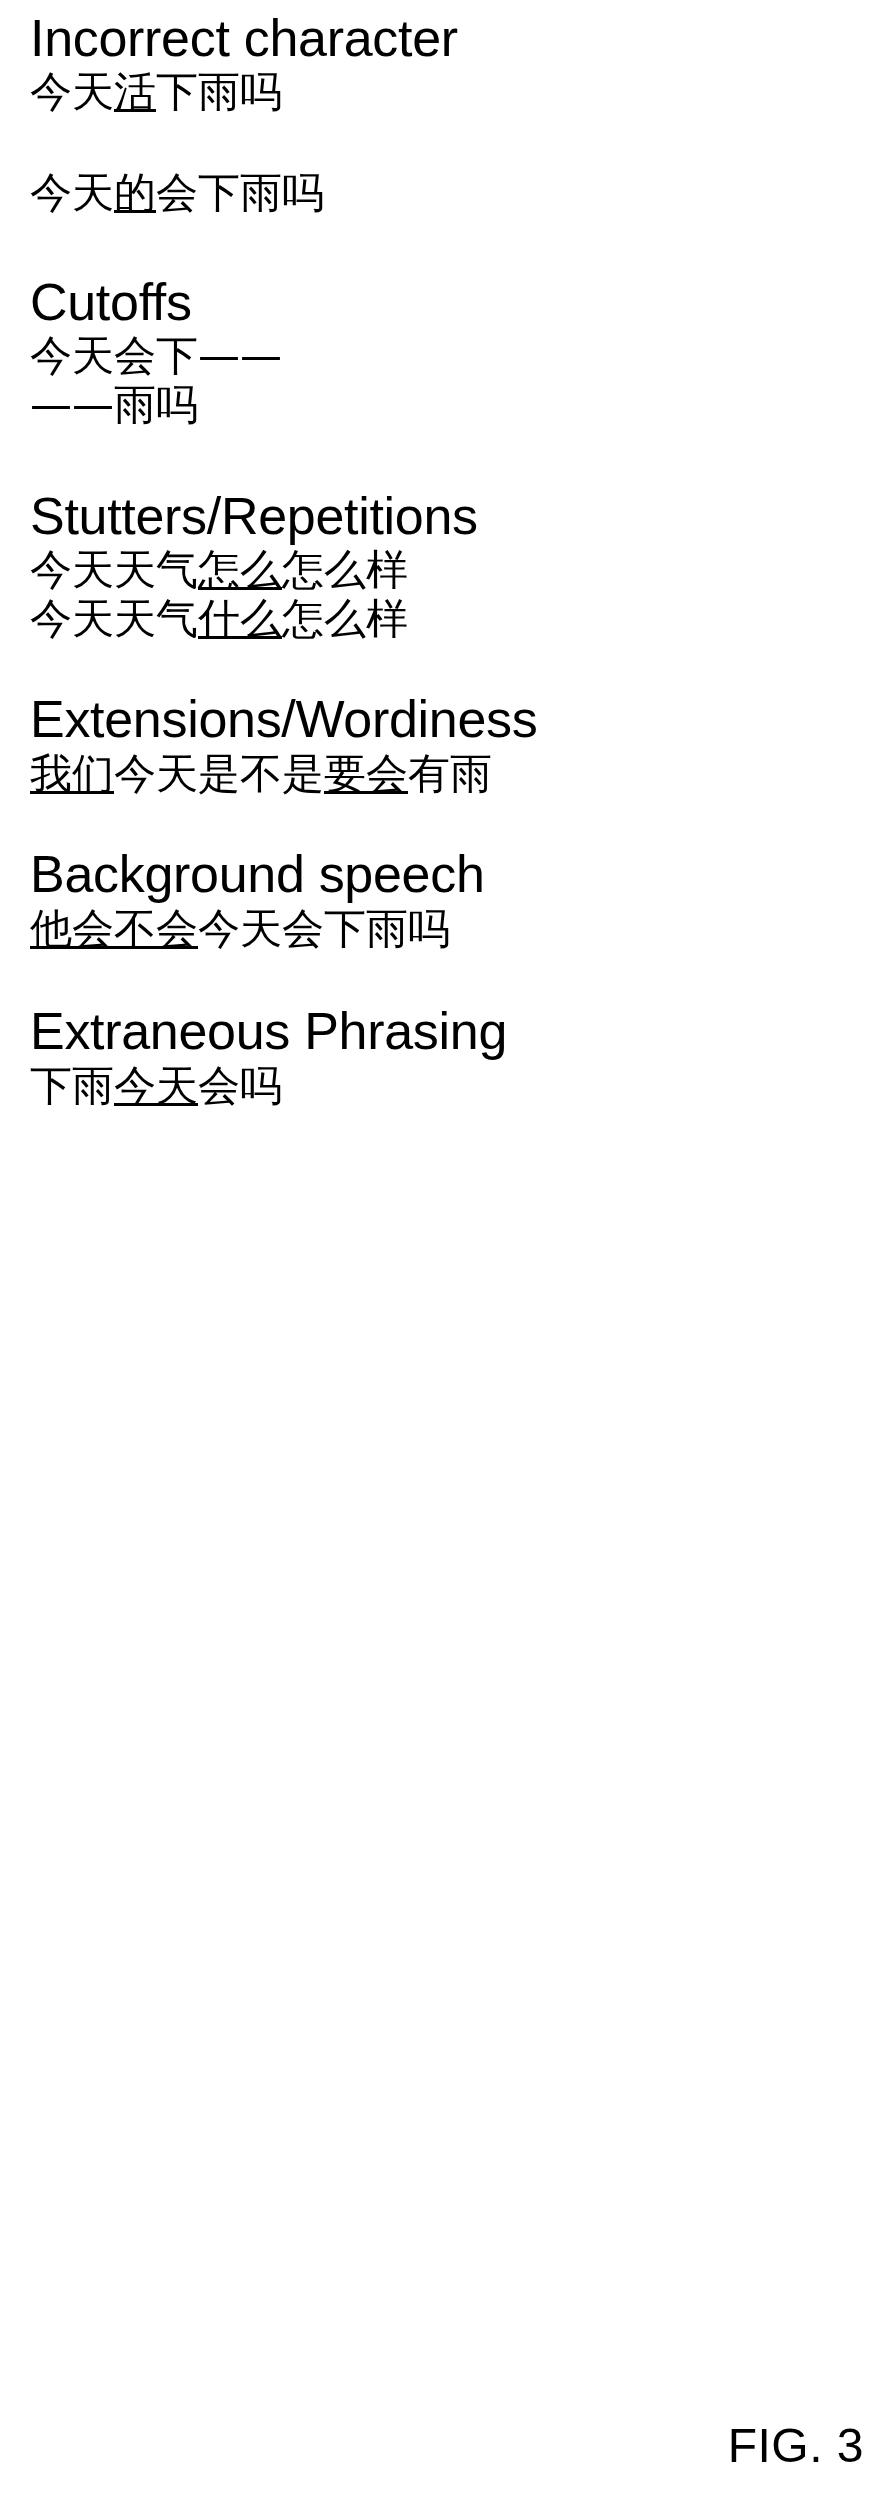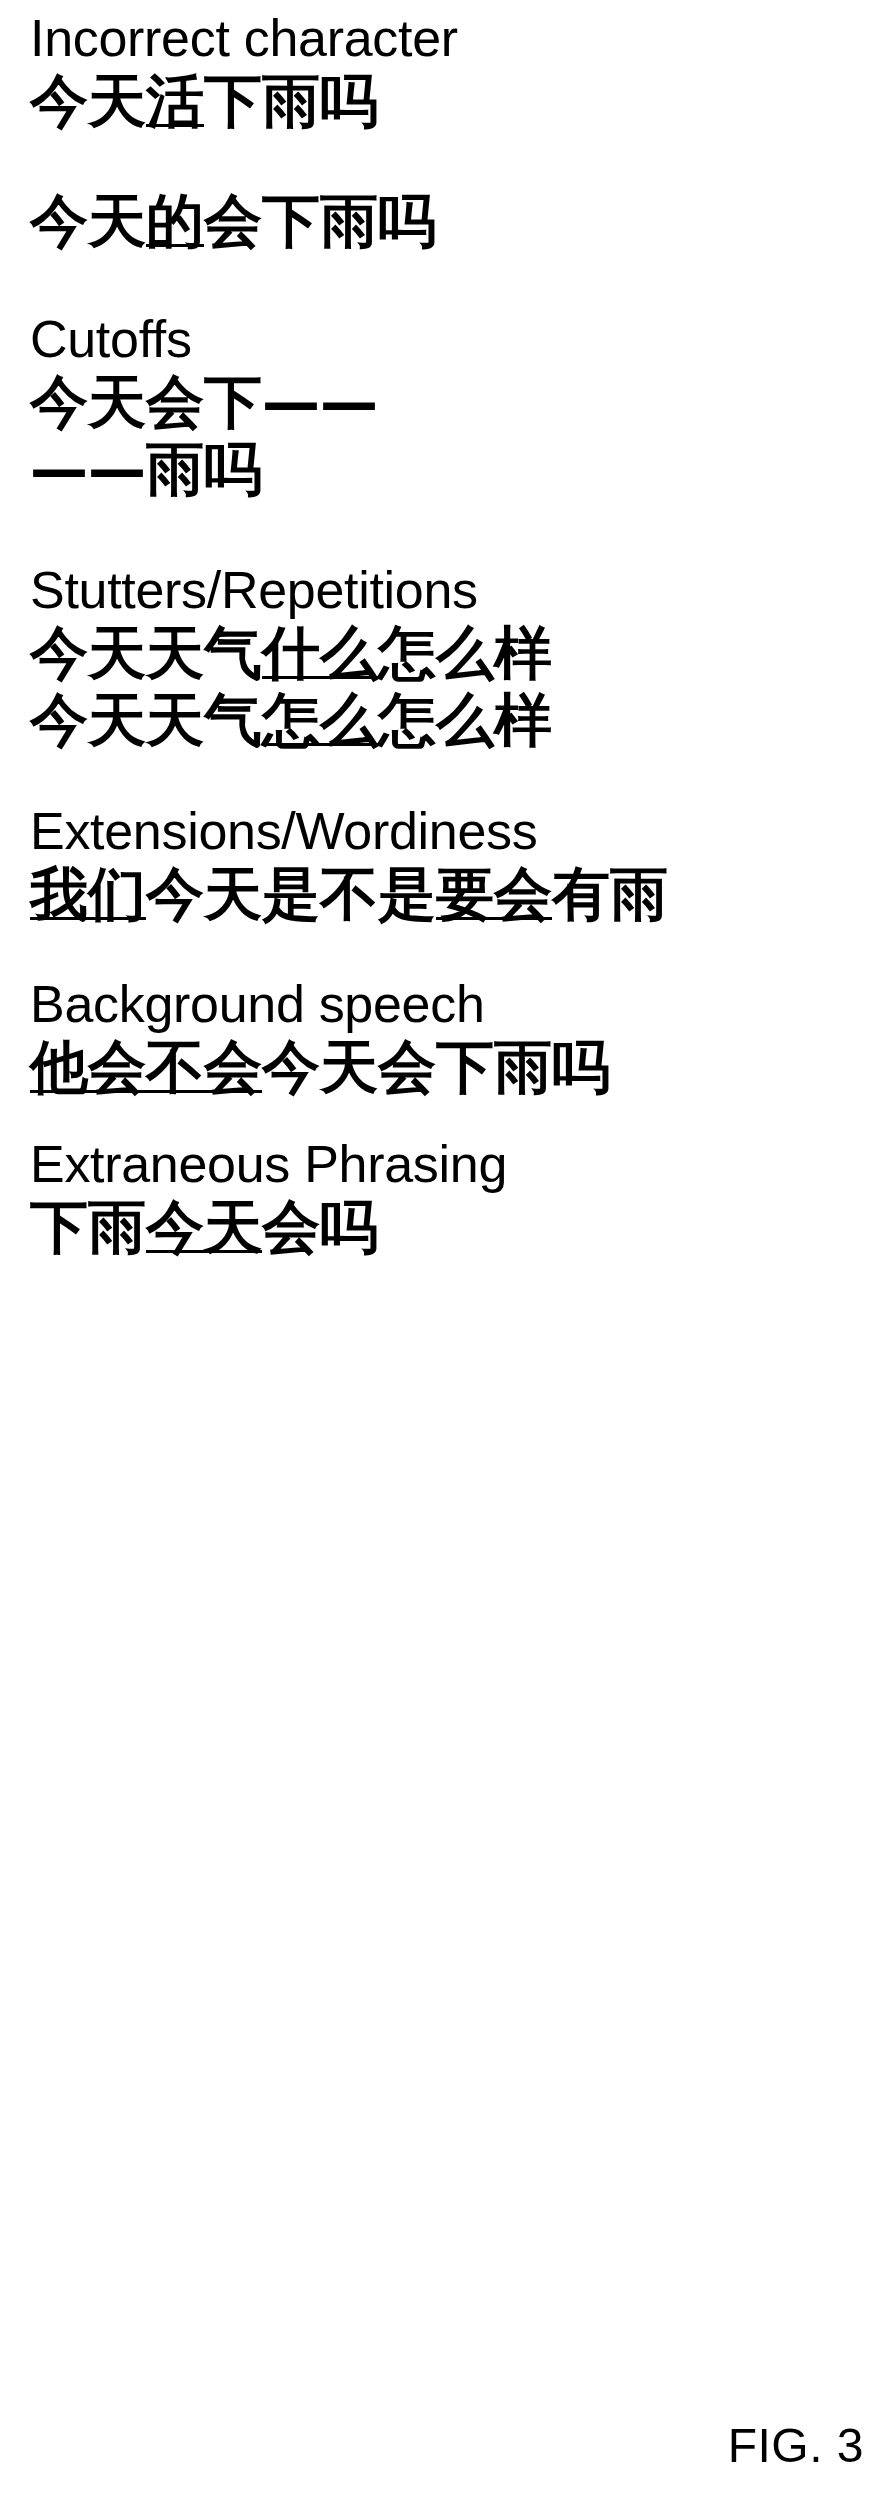--- a/index.html
+++ b/index.html
@@ -33,23 +33,23 @@
     margin: 0 0 46px 0;
   }
   .heading {
     font-size: 52px;
     line-height: 1.16;
     letter-spacing: -0.3px;
     font-weight: 400;
     white-space: nowrap;
   }
   .example {
-    font-size: 58px;
+    font-size: 42px;
     line-height: 1.16;
-    font-weight: 700;
+    font-weight: 400;
     white-space: nowrap;
     font-family: "DejaVu Sans", "Liberation Sans", sans-serif;
   }
   .example .u {
     text-decoration: underline;
     text-decoration-thickness: 3px;
     text-underline-offset: 3px;
   }
   .fig-label {
     position: absolute;
@@ -58,21 +58,21 @@
     font-size: 48px;
     letter-spacing: 0.5px;
     white-space: nowrap;
   }
   
   .sec-0 { margin-bottom: 52px; }
   .sec-1 { margin-bottom: 54px; }
   .sec-2 { margin-bottom: 56px; }
   .sec-3 { margin-bottom: 46px; }
   .sec-4 { }
-  .sec-5 { margin-bottom: 32px; }
+  .sec-5 { margin-bottom: 48px; }
   .sec-6 { margin-bottom: 0; }
 </style>
 </head>
 <body>
 
 <div class="sheet">
 
   <div class="content">
 
     <div class="section sec-0">
@@ -85,22 +85,22 @@
     </div>
 
     <div class="section sec-2">
       <div class="heading">Cutoffs</div>
       <div class="example"><span>今天会下——</span><span class="u"></span><span></span></div>
       <div class="example"><span>——雨吗</span><span class="u"></span><span></span></div>
     </div>
 
     <div class="section sec-3">
       <div class="heading">Stutters/Repetitions</div>
+      <div class="example"><span>今天天气</span><span class="u">怎么</span><span>怎么样</span></div>
       <div class="example"><span>今天天气</span><span class="u">什么</span><span>怎么样</span></div>
-      <div class="example"><span>今天天气</span><span class="u">怎么</span><span>怎么样</span></div>
     </div>
 
     <div class="section sec-4">
       <div class="heading">Extensions/Wordiness</div>
       <div class="example"><span></span><span class="u">我们</span><span>今天是不是</span><span class="u">要会</span><span>有雨</span></div>
     </div>
 
     <div class="section sec-5">
       <div class="heading">Background speech</div>
       <div class="example"><span></span><span class="u">他会不会</span><span>今天会下雨吗</span></div>

